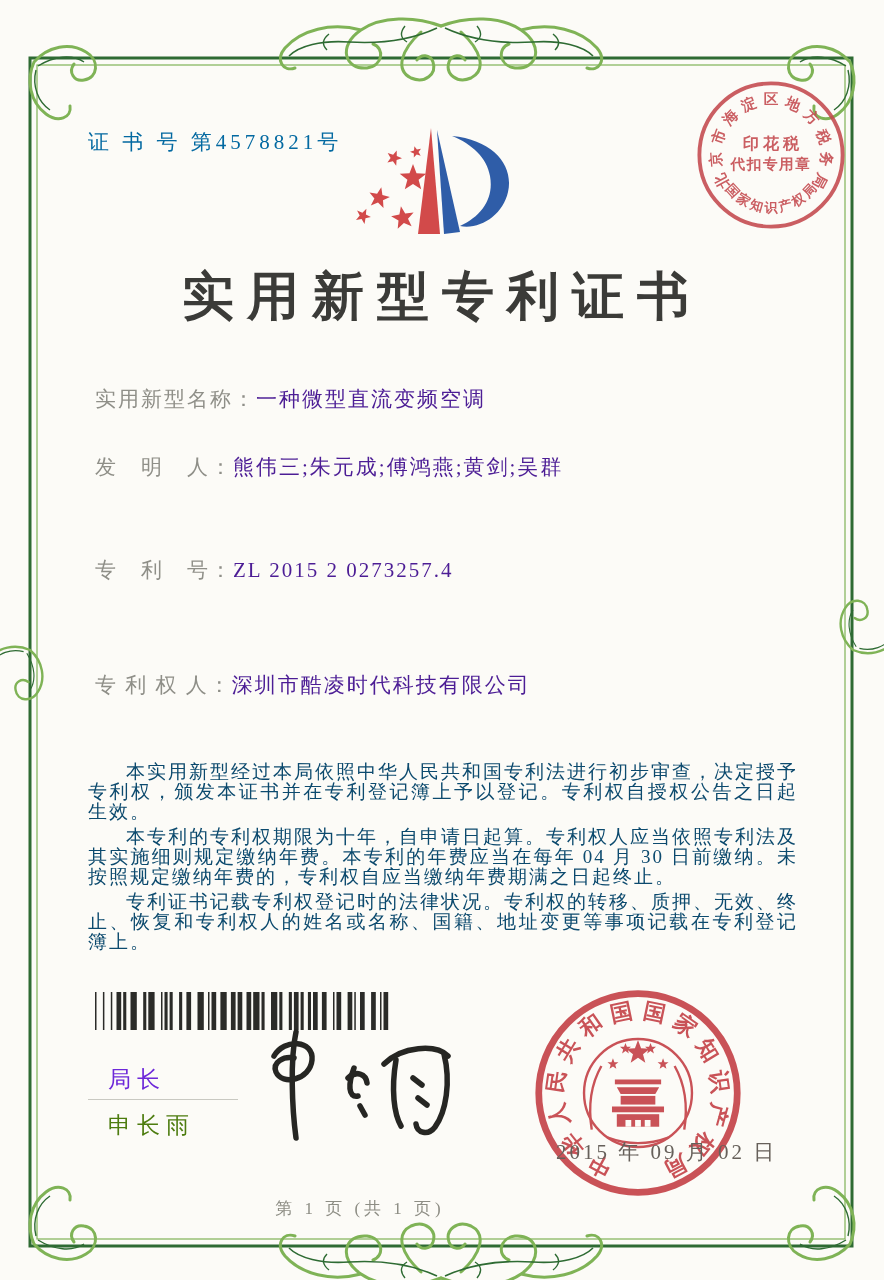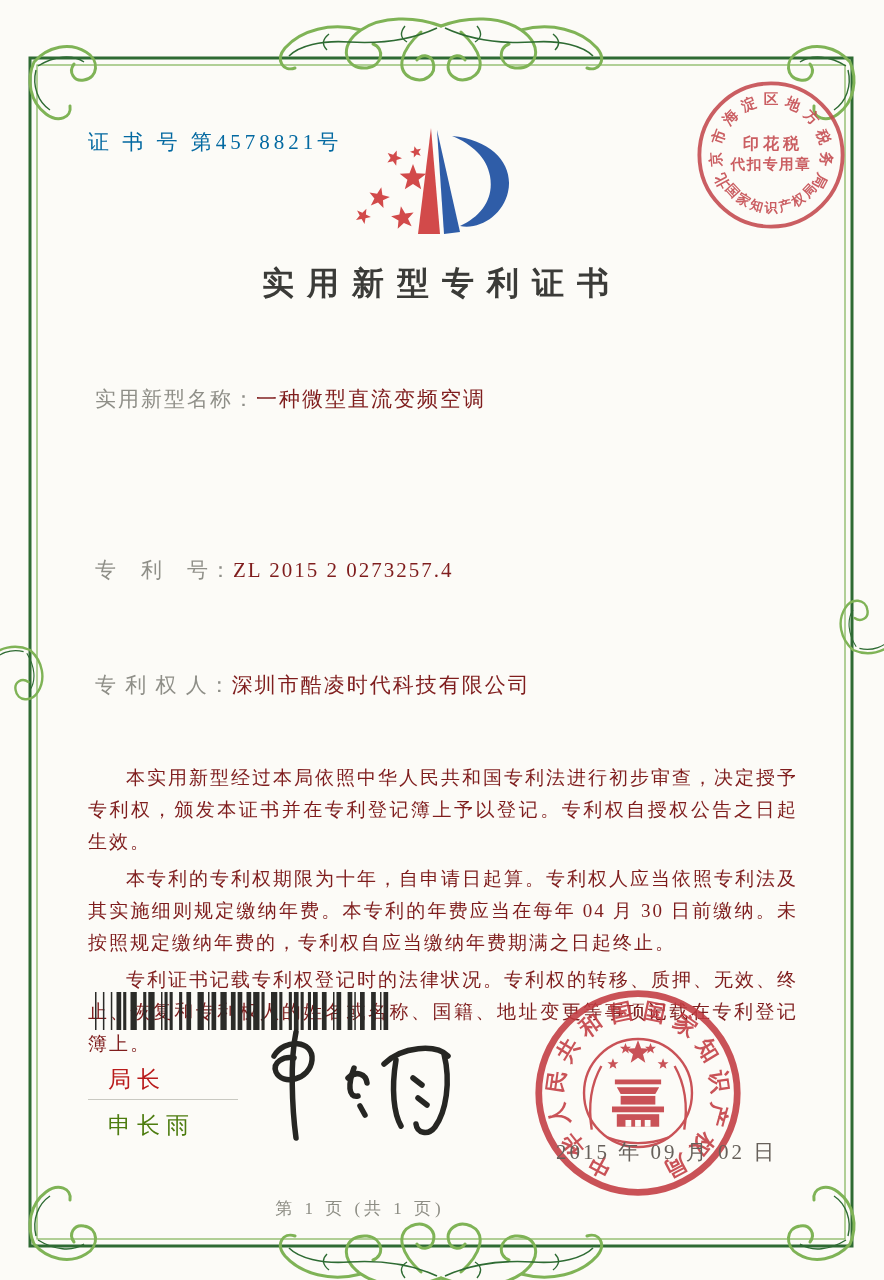--- a/index.html
+++ b/index.html
@@ -11,37 +11,37 @@
   .abs{position:absolute;}
   
   svg.frame{left:0;top:0;width:884px;height:1280px;position:absolute;}
   
   .cert-no{
     left:88px;top:128px;font-size:21px;letter-spacing:4px;
     color:#0369a1;position:absolute;white-space:nowrap;
   }
   .doc-title{
     left:0;top:262px;width:884px;text-align:center;position:absolute;
-    font-size:32px;font-weight:bold;letter-spacing:13px;color:#3b3b38;white-space:nowrap;
+    font-size:52px;font-weight:bold;letter-spacing:13px;color:#3b3b38;white-space:nowrap;
   }
   
   .field{position:absolute;left:95px;font-size:21px;letter-spacing:2px;
     color:#8f8f88;white-space:nowrap;}
-  .field .val{color:#7f1d1d;}
+  .field .val{color:#4c1d95;}
   
   .body-text{
     position:absolute;left:88px;top:762px;width:710px;
-    font-size:19px;line-height:32px;letter-spacing:2px;color:#7f1d1d;
+    font-size:19px;line-height:20px;letter-spacing:2px;color:#0c4a6e;
     text-align:justify;
   }
   .body-text p{margin:0 0 5px 0;text-indent:2em;}
   
   .barcode{left:95px;top:992px;position:absolute;}
   .signer-title{left:108px;top:1064px;position:absolute;font-size:23px;
-    letter-spacing:6px;color:#b91c1c;}
+    letter-spacing:6px;color:#6d28d9;}
   .signer-line{left:88px;top:1099px;width:150px;height:1px;background:#c9c9c2;position:absolute;}
   .signer-name{left:108px;top:1110px;position:absolute;font-size:23px;
     letter-spacing:6px;color:#4d7c0f;}
   .sig-svg{left:238px;top:1026px;position:absolute;}
   .seal-big{left:532px;top:987px;position:absolute;}
   .seal-date{left:556px;top:1138px;position:absolute;font-size:21px;
     letter-spacing:3px;color:#66605a;z-index:3;white-space:nowrap;}
   .seal-small{left:694px;top:78px;position:absolute;}
   .page-footer{
     left:0;top:1197px;width:720px;text-align:center;position:absolute;
@@ -116,20 +116,23 @@
         <text x="0" y="0" fill="#c4494e" font-size="17" font-weight="bold" text-anchor="middle" dominant-baseline="middle" font-family="'Liberation Serif','DejaVu Serif',serif" transform="translate(151.2 147.7) rotate(-47.0)">局</text>
         <text x="100" y="92" fill="#c4494e" font-size="21" font-weight="bold" text-anchor="middle" font-family="'Liberation Serif','DejaVu Serif',serif">印 花 税</text>
         <text x="100" y="118" fill="#c4494e" font-size="19" font-weight="bold" text-anchor="middle" letter-spacing="2" font-family="'Liberation Serif','DejaVu Serif',serif">代扣专用章</text>
       </g>
     </svg>
 
   <div class="doc-title">实用新型专利证书</div>
 
   <div class="field" style="top:385px;">
     <span class="lbl">实用新型名称：</span><span class="val">一种微型直流变频空调</span>
+  </div>
+  <div class="field" style="top:453px;">
+    <span class="lbl">发　明　人：</span><span class="val">熊伟三;朱元成;傅鸿燕;黄剑;吴群</span>
   </div>
   <div class="field" style="top:520px;margin-top:36px;">
     <span class="lbl">专　利　号：</span><span class="val">ZL 2015 2 0273257.4</span>
   </div>
   <div class="field" style="top:655px;margin-top:16px;">
     <span class="lbl">专 利 权 人：</span><span class="val">深圳市酷凌时代科技有限公司</span>
   </div>
 
   <div class="body-text">
     <p>本实用新型经过本局依照中华人民共和国专利法进行初步审查，决定授予专利权，颁发本证书并在专利登记簿上予以登记。专利权自授权公告之日起生效。</p>

